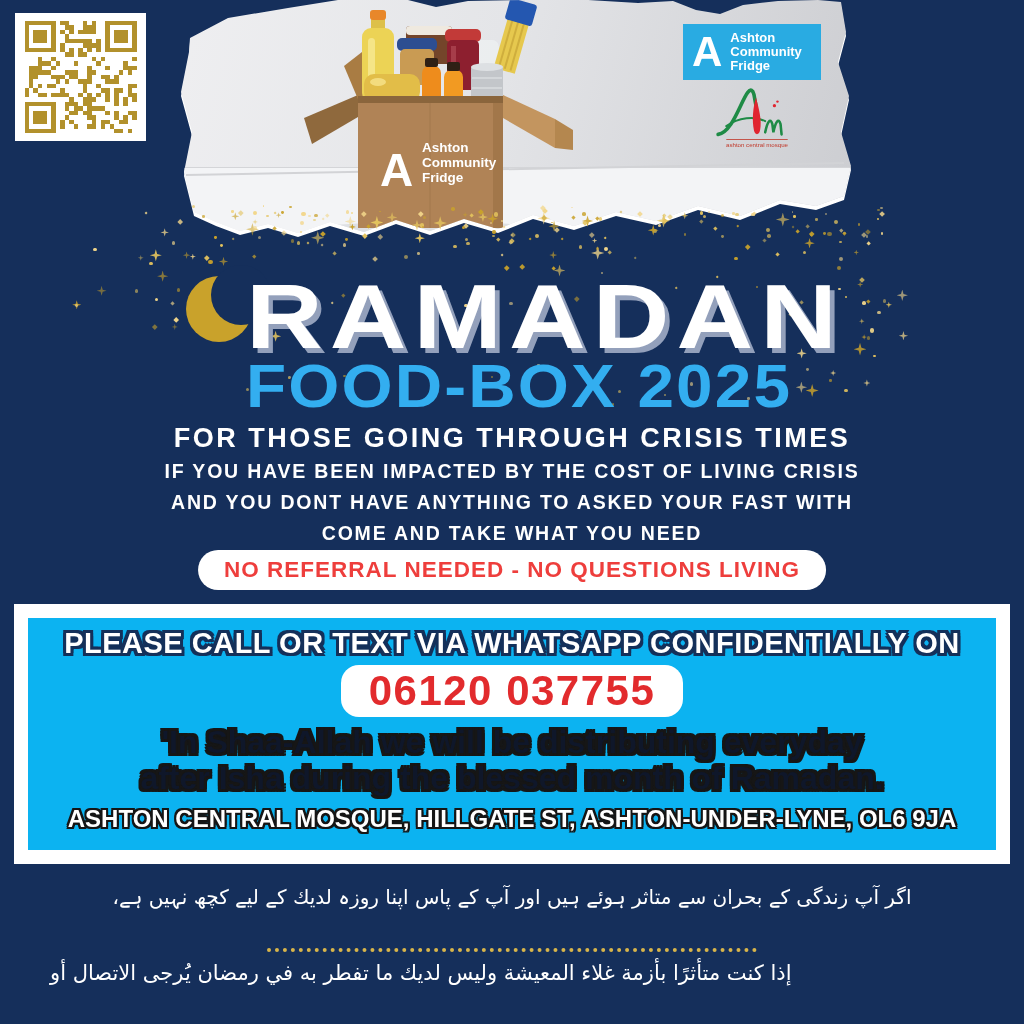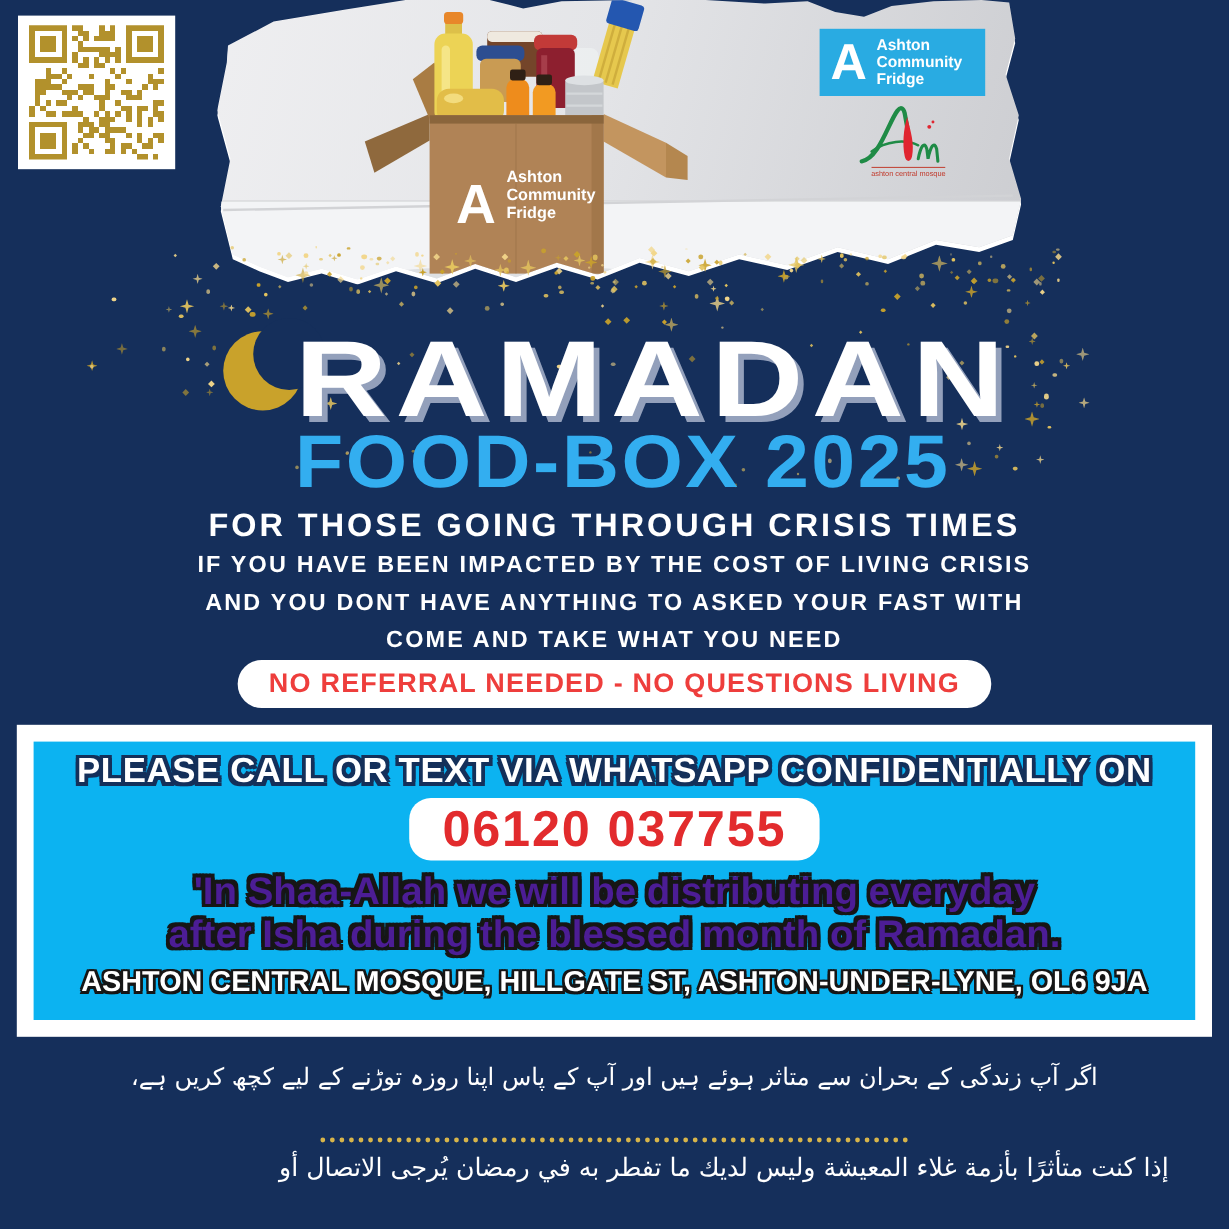--- a/index.html
+++ b/index.html
@@ -56,32 +56,32 @@
 
   
   .panel-frame{position:absolute;left:14px;top:604px;width:996px;height:260px;background:#fff;}
   .panel{position:absolute;left:14px;top:14px;width:968px;height:232px;background:#0CB3F1;
          text-align:center;box-sizing:border-box;padding-top:9px;}
   .p-heading{font-size:29px;font-weight:bold;color:#fff;letter-spacing:0.5px;white-space:nowrap;
     text-shadow:-3px -3px 0 #14305A,0 -3px 0 #14305A,3px -3px 0 #14305A,-3px 0 0 #14305A,
                  3px 0 0 #14305A,-3px 3px 0 #14305A,0 3px 0 #14305A,3px 3px 0 #14305A;}
   .phone-pill{display:inline-block;margin-top:5px;background:#fff;border-radius:18px;padding:0 28px;}
   .phone{font-size:42px;font-weight:bold;color:#E22B2D;letter-spacing:1.5px;line-height:52px;}
-  .quote{margin-top:7px;font-size:32px;font-weight:bold;color:#4c1d95;line-height:36px;white-space:nowrap;
+  .quote{margin-top:7px;font-size:32px;font-weight:bold;color:#0f172a;line-height:36px;white-space:nowrap;
     text-shadow:-3px -3px 0 #161616,0 -3px 0 #161616,3px -3px 0 #161616,-3px 0 0 #161616,
                  3px 0 0 #161616,-3px 3px 0 #161616,0 3px 0 #161616,3px 3px 0 #161616;}
   .address{margin-top:9px;font-size:24px;font-weight:bold;color:#fff;white-space:nowrap;
     text-shadow:-2px -2px 0 #161616,0 -2px 0 #161616,2px -2px 0 #161616,-2px 0 0 #161616,
                  2px 0 0 #161616,-2px 2px 0 #161616,0 2px 0 #161616,2px 2px 0 #161616;}
 
   
   .urdu{position:absolute;top:882px;left:50px;right:50px;text-align:center;direction:rtl;color:#fff;
         font-family:"DejaVu Sans",sans-serif;font-size:20px;line-height:31px;}
   .divider{position:absolute;top:948px;left:267px;width:490px;border-top:4px dotted #D8B54A;}
-  .arabic{position:absolute;top:958px;left:50px;right:50px;text-align:right;direction:rtl;color:#fff;
+  .arabic{position:absolute;top:958px;left:50px;right:50px;text-align:left;direction:rtl;color:#fff;
           font-family:"DejaVu Sans",sans-serif;font-size:21px;line-height:30px;}
 </style>
 </head>
 <body>
 
 <div class="poster">
 
   <div class="qr">
     <svg id="qr-svg" viewBox="0 0 25 25" shape-rendering="crispEdges">
         <rect x="0" y="0" width="1" height="1" fill="#B2912C"></rect>
@@ -725,20 +725,20 @@
       <div class="phone-pill">
         <span class="phone">06120 037755</span>
       </div>
       <div class="quote">'In Shaa-Allah we will be distributing everyday</div>
       <div class="quote" style="margin-top:0;">after Isha during the blessed month of Ramadan.</div>
       <div class="address">ASHTON CENTRAL MOSQUE, HILLGATE ST, ASHTON-UNDER-LYNE, OL6 9JA</div>
     </div>
   </div>
 
   <div class="urdu">
-    <div>اگر آپ زندگی کے بحران سے متاثر ہوئے ہیں اور آپ کے پاس اپنا روزہ توڑنے کے لیے کچھ کریں ہے،</div>
+    <div>اگر آپ زندگی کے بحران سے متاثر ہوئے ہیں اور آپ کے پاس اپنا روزہ لديك کے لیے کچھ نہیں ہے،</div>
   </div>
   <div class="divider"></div>
   <div class="arabic">
     <div>إذا كنت متأثرًا بأزمة غلاء المعيشة وليس لديك ما تفطر به في رمضان يُرجى الاتصال أو</div>
   </div>
 
 </div>
 
 </body></html>

